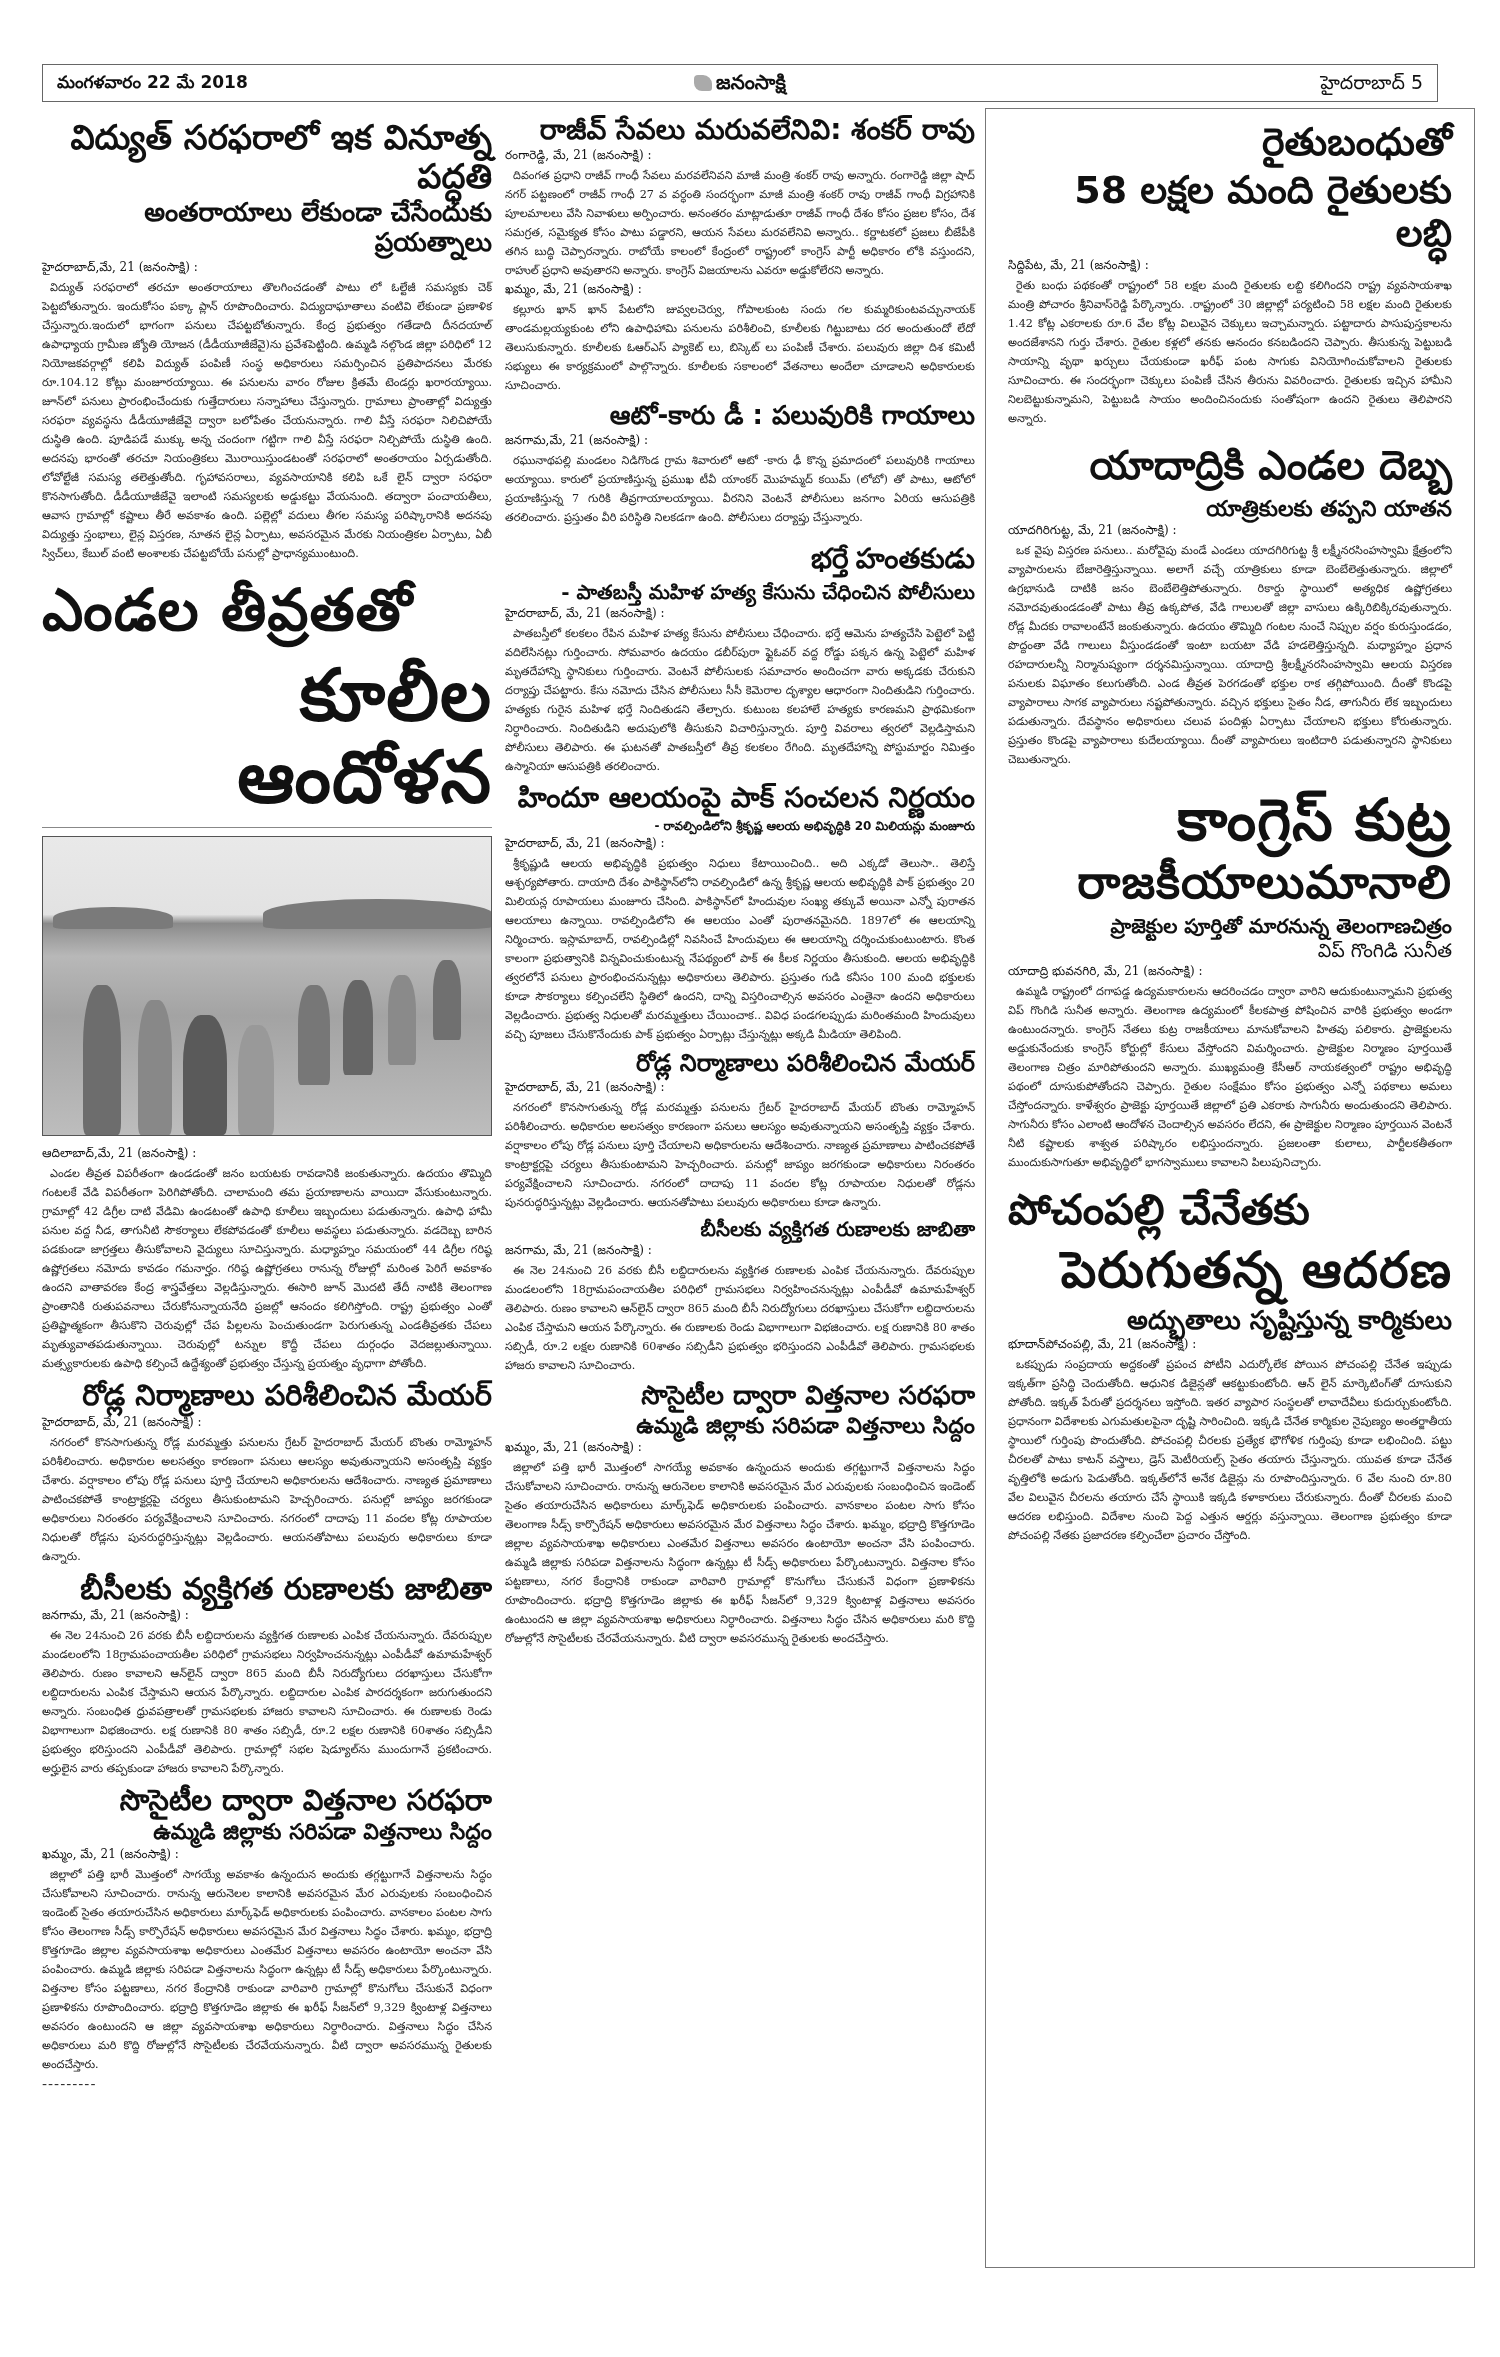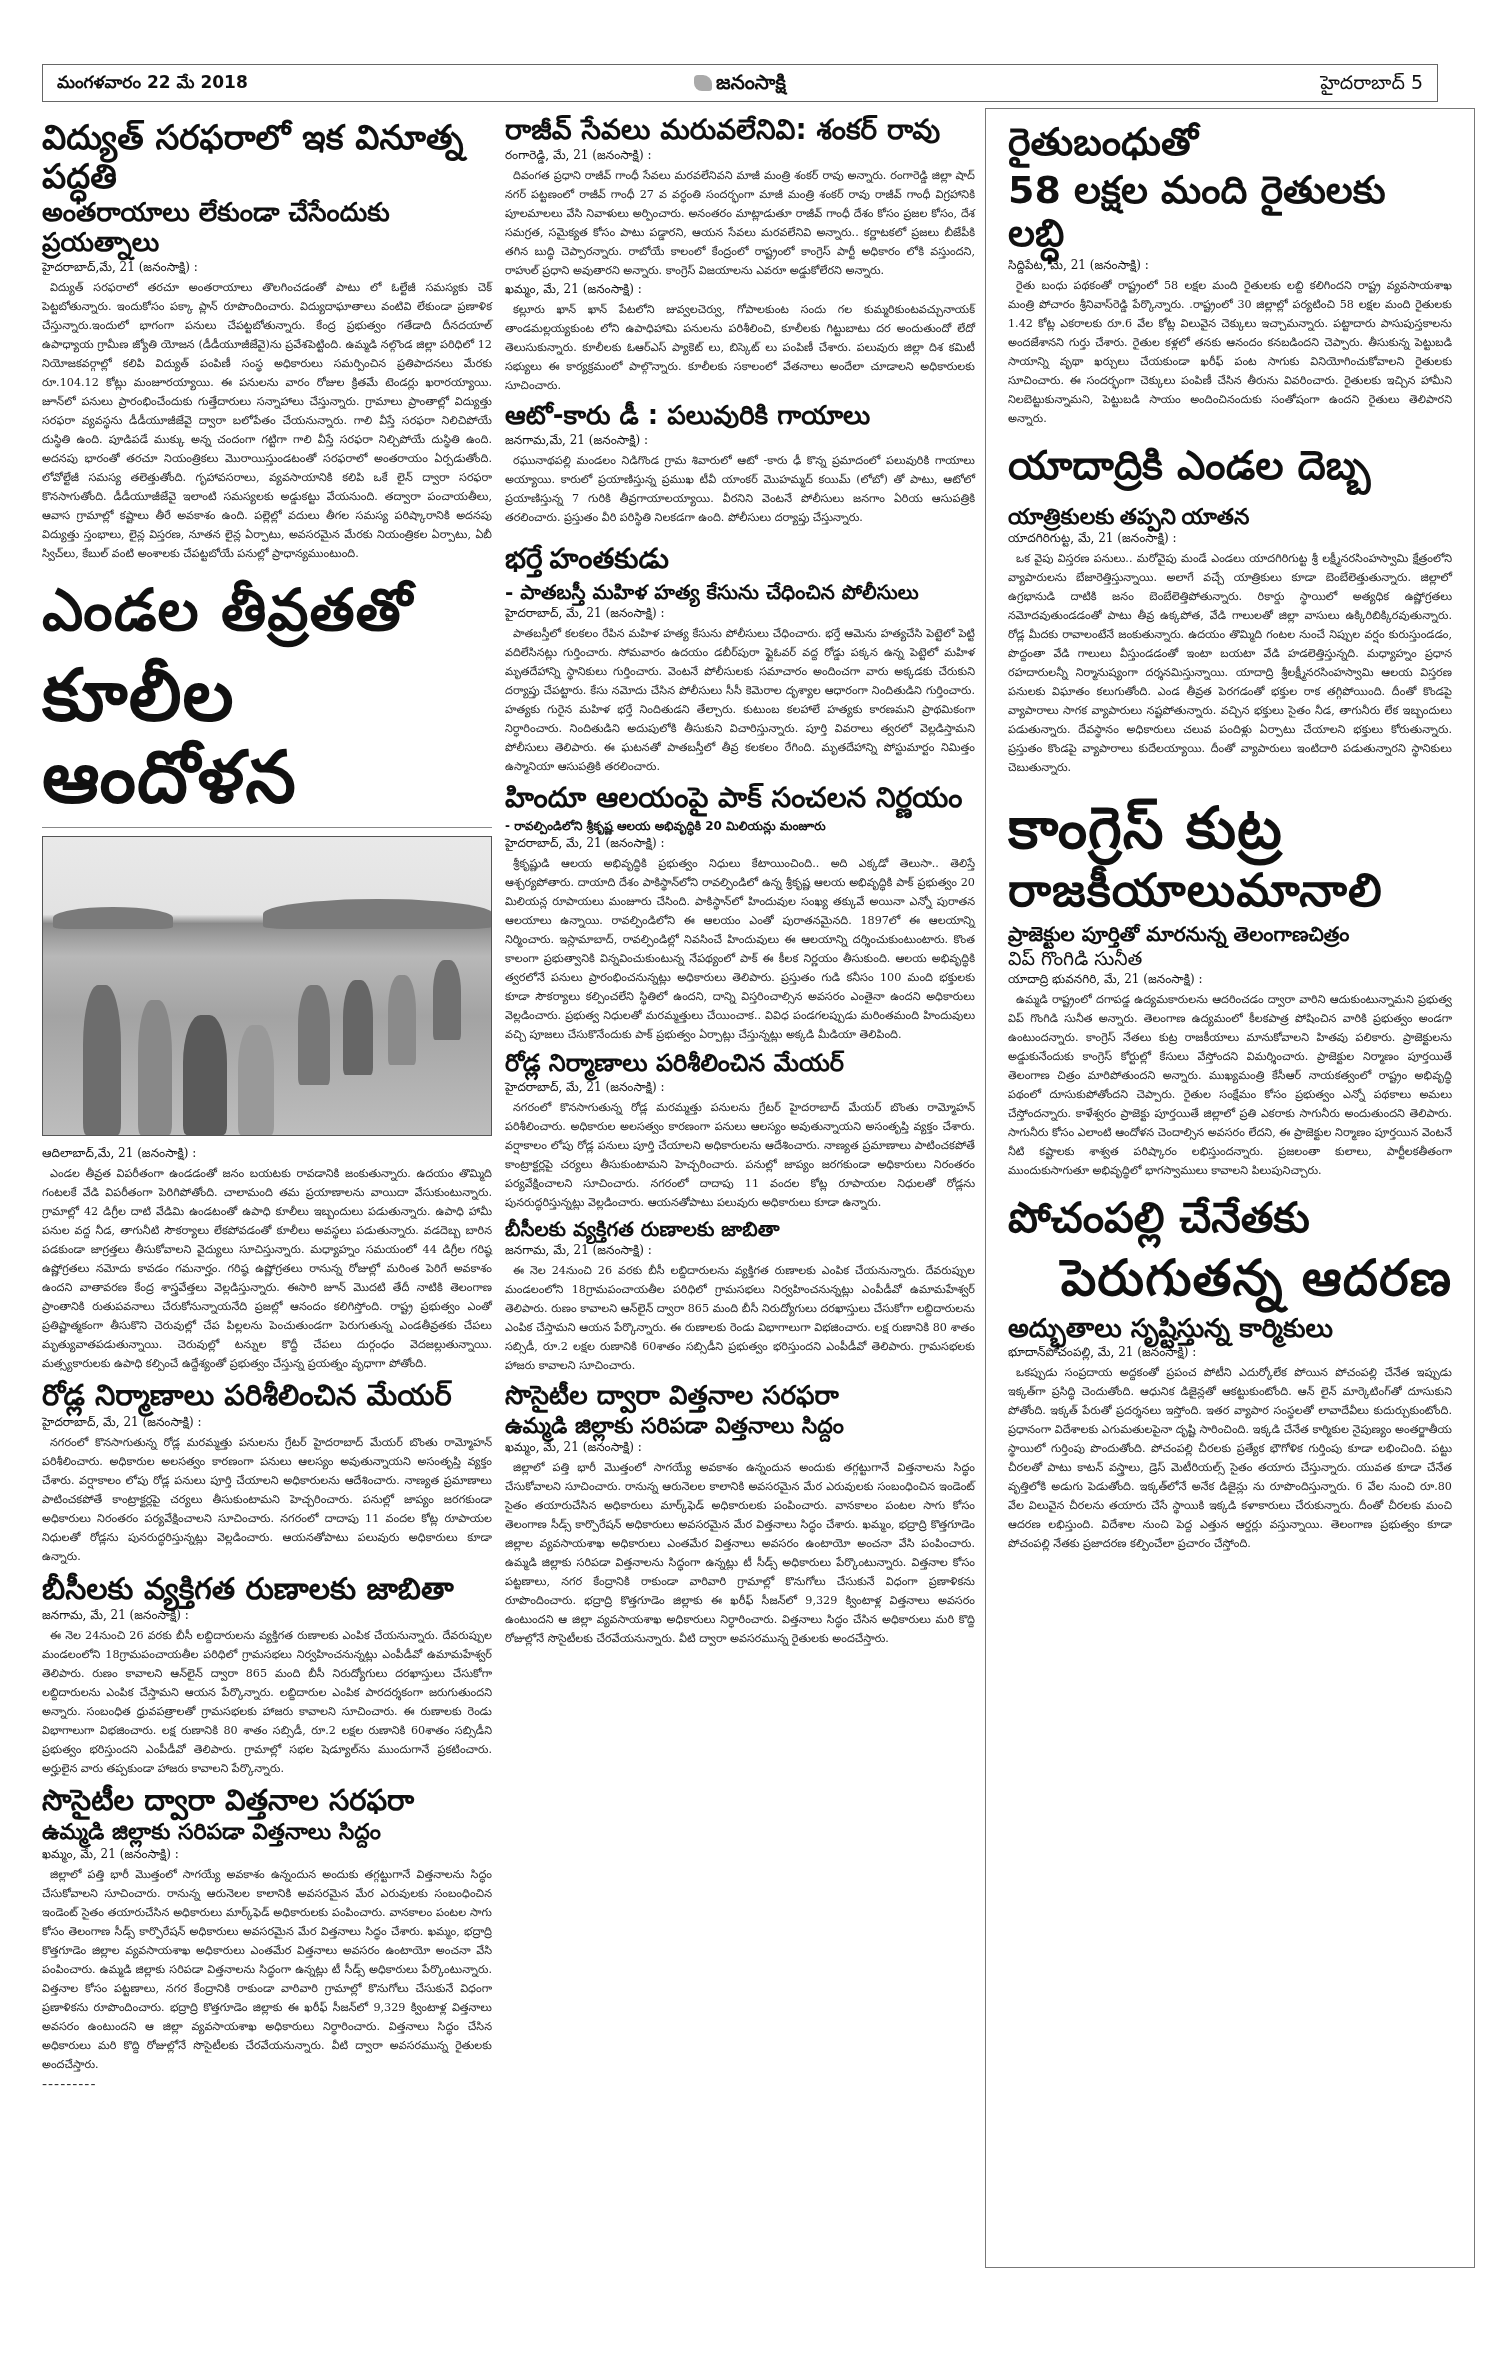--- a/index.html
+++ b/index.html
@@ -6,21 +6,21 @@
   body{width:1500px;height:2357px;position:relative;overflow:hidden;font-family:"DejaVu Sans",sans-serif;color:#111;}
   .masthead{position:absolute;left:42px;top:64px;width:1396px;height:38px;border:1.5px solid #666;box-sizing:border-box;}
   .mh-date{position:absolute;left:14px;top:7px;font-size:17px;font-weight:bold;}
   .mh-logo{position:absolute;left:0;right:0;top:5px;text-align:center;font-size:20px;font-weight:bold;}
   .mh-logo .logo-mark{display:inline-block;width:18px;height:16px;background:#aaa;border-radius:4px 9px 3px 8px;vertical-align:-2px;margin-right:4px;}
   .mh-page{position:absolute;right:14px;top:6px;font-size:19px;}
   .col{position:absolute;top:110px;}
   .col-left{left:42px;width:450px;}
   .col-mid{left:505px;width:470px;}
   .col-right{left:985px;width:490px;border:1.5px solid #777;box-sizing:border-box;padding:8px 22px 18px 22px;height:2160px;top:108px;}
-  .hl{text-align:left;font-family:"DejaVu Sans",sans-serif;line-height:1.15;margin:6px 0 2px 0;}
+  .hl{text-align:right;font-family:"DejaVu Sans",sans-serif;line-height:1.15;margin:6px 0 2px 0;}
   .hl-xl{font-size:58px;font-weight:bold;letter-spacing:1px;}
   .hl-lg{font-size:34px;}
   .hl-md{font-size:28px;}
   .hl-sm{font-size:22px;}
   .hl-xs{font-size:12px;font-weight:bold;}
   .hl-b{font-weight:bold;}
   .dateline{font-size:12px;font-family:"DejaVu Serif",serif;margin:2px 0 1px 0;}
   .body{font-family:"DejaVu Serif",serif;font-size:11.2px;line-height:19px;text-align:justify;text-indent:8px;margin:0;color:#222;}
   .rule{border-top:1.5px solid #888;margin:8px 0;}
   .photo{width:450px;height:300px;border:1px solid #555;box-sizing:border-box;position:relative;overflow:hidden;
@@ -136,21 +136,21 @@
 
 <div class="col col-right">
   <section>
     <h1 class="hl hl-lg" style="font-size:38px;margin-top:4px;">రైతుబంధుతో</h1>
     <h1 class="hl hl-lg" style="font-size:38px;margin-top:4px;">58 లక్షల మంది రైతులకు లబ్ధి</h1>
     <div class="dateline">సిద్దిపేట, మే, 21 (జనంసాక్షి) :</div>
     <p class="body">రైతు బంధు పథకంతో రాష్ట్రంలో 58 లక్షల మంది రైతులకు లబ్ది కలిగిందని రాష్ట్ర వ్యవసాయశాఖ మంత్రి పోచారం శ్రీనివాస్‌రెడ్డి పేర్కొన్నారు. .రాష్ట్రంలో 30 జిల్లాల్లో పర్యటించి 58 లక్షల మంది రైతులకు 1.42 కోట్ల ఎకరాలకు రూ.6 వేల కోట్ల విలువైన చెక్కులు ఇచ్చామన్నారు. పట్టాదారు పాసుపుస్తకాలను అందజేశానని గుర్తు చేశారు. రైతుల కళ్లలో తనకు ఆనందం కనబడిందని చెప్పారు. తీసుకున్న పెట్టుబడి సాయాన్ని వృథా ఖర్చులు చేయకుండా ఖరీఫ్ పంట సాగుకు వినియోగించుకోవాలని రైతులకు సూచించారు. ఈ సందర్భంగా చెక్కులు పంపిణీ చేసిన తీరును వివరించారు. రైతులకు ఇచ్చిన హామీని నిలబెట్టుకున్నామని, పెట్టుబడి సాయం అందించినందుకు సంతోషంగా ఉందని రైతులు తెలిపారని అన్నారు.</p>
   </section>
   <section>
     <h1 class="hl hl-lg" style="font-size:40px;margin-top:14px;">యాదాద్రికి ఎండల దెబ్బ</h1>
-    <h2 class="hl hl-sm" style="margin-top:16px;font-family:Liberation Serif, serif;">యాత్రికులకు తప్పని యాతన</h2>
+    <h2 class="hl hl-sm" style="margin-top:8px;">యాత్రికులకు తప్పని యాతన</h2>
     <div class="dateline">యాదగిరిగుట్ట, మే, 21 (జనంసాక్షి) :</div>
     <p class="body">ఒక వైపు విస్తరణ పనులు.. మరోవైపు మండే ఎండలు యాదగిరిగుట్ట శ్రీ లక్ష్మీనరసింహస్వామి క్షేత్రంలోని వ్యాపారులను బేజారెత్తిస్తున్నాయి. అలాగే వచ్చే యాత్రికులు కూడా బెంబేలెత్తుతున్నారు. జిల్లాలో ఉగ్రభానుడి దాటికి జనం బెంబేలెత్తిపోతున్నారు. రికార్డు స్థాయిలో అత్యధిక ఉష్ణోగ్రతలు నమోదవుతుండడంతో పాటు తీవ్ర ఉక్కపోత, వేడి గాలులతో జిల్లా వాసులు ఉక్కిరిబిక్కిరవుతున్నారు. రోడ్ల మీదకు రావాలంటేనే జంకుతున్నారు. ఉదయం తొమ్మిది గంటల నుంచే నిప్పుల వర్షం కురుస్తుండడం, పొద్దంతా వేడి గాలులు వీస్తుండడంతో ఇంటా బయటా వేడి హడలెత్తిస్తున్నది. మధ్యాహ్నం ప్రధాన రహదారులన్నీ నిర్మానుష్యంగా దర్శనమిస్తున్నాయి. యాదాద్రి శ్రీలక్ష్మీనరసింహస్వామి ఆలయ విస్తరణ పనులకు విఘాతం కలుగుతోంది. ఎండ తీవ్రత పెరగడంతో భక్తుల రాక తగ్గిపోయింది. దీంతో కొండపై వ్యాపారాలు సాగక వ్యాపారులు నష్టపోతున్నారు. వచ్చిన భక్తులు సైతం నీడ, తాగునీరు లేక ఇబ్బందులు పడుతున్నారు. దేవస్థానం అధికారులు చలువ పందిళ్లు ఏర్పాటు చేయాలని భక్తులు కోరుతున్నారు. ప్రస్తుతం కొండపై వ్యాపారాలు కుదేలయ్యాయి. దీంతో వ్యాపారులు ఇంటిదారి పడుతున్నారని స్థానికులు చెబుతున్నారు.</p>
   </section>
   <section>
     <h1 class="hl hl-xl" style="font-size:58px;margin-top:18px;">కాంగ్రెస్ కుట్ర</h1>
     <h1 class="hl hl-xl" style="font-size:46px;margin-top:2px;">రాజకీయాలుమానాలి</h1>
     <h2 class="hl hl-sm" style="font-size:20px;">ప్రాజెక్టుల పూర్తితో మారనున్న తెలంగాణచిత్రం</h2>
     <div class="hl hl-sm" style="font-size:19px;margin:0;">విప్ గొంగిడి సునీత</div>
     <div class="dateline">యాదాద్రి భువనగిరి, మే, 21 (జనంసాక్షి) :</div>
     <p class="body">ఉమ్మడి రాష్ట్రంలో దగాపడ్డ ఉద్యమకారులను ఆదరించడం ద్వారా వారిని ఆదుకుంటున్నామని ప్రభుత్వ విప్ గొంగిడి సునీత అన్నారు. తెలంగాణ ఉద్యమంలో కీలకపాత్ర పోషించిన వారికి ప్రభుత్వం అండగా ఉంటుందన్నారు. కాంగ్రెస్ నేతలు కుట్ర రాజకీయాలు మానుకోవాలని హితవు పలికారు. ప్రాజెక్టులను అడ్డుకునేందుకు కాంగ్రెస్ కోర్టుల్లో కేసులు వేస్తోందని విమర్శించారు. ప్రాజెక్టుల నిర్మాణం పూర్తయితే తెలంగాణ చిత్రం మారిపోతుందని అన్నారు. ముఖ్యమంత్రి కేసీఆర్ నాయకత్వంలో రాష్ట్రం అభివృద్ధి పథంలో దూసుకుపోతోందని చెప్పారు. రైతుల సంక్షేమం కోసం ప్రభుత్వం ఎన్నో పథకాలు అమలు చేస్తోందన్నారు. కాళేశ్వరం ప్రాజెక్టు పూర్తయితే జిల్లాలో ప్రతి ఎకరాకు సాగునీరు అందుతుందని తెలిపారు. సాగునీరు కోసం ఎలాంటి ఆందోళన చెందాల్సిన అవసరం లేదని, ఈ ప్రాజెక్టుల నిర్మాణం పూర్తయిన వెంటనే నీటి కష్టాలకు శాశ్వత పరిష్కారం లభిస్తుందన్నారు. ప్రజలంతా కులాలు, పార్టీలకతీతంగా ముందుకుసాగుతూ అభివృద్ధిలో భాగస్వాములు కావాలని పిలుపునిచ్చారు.</p>

